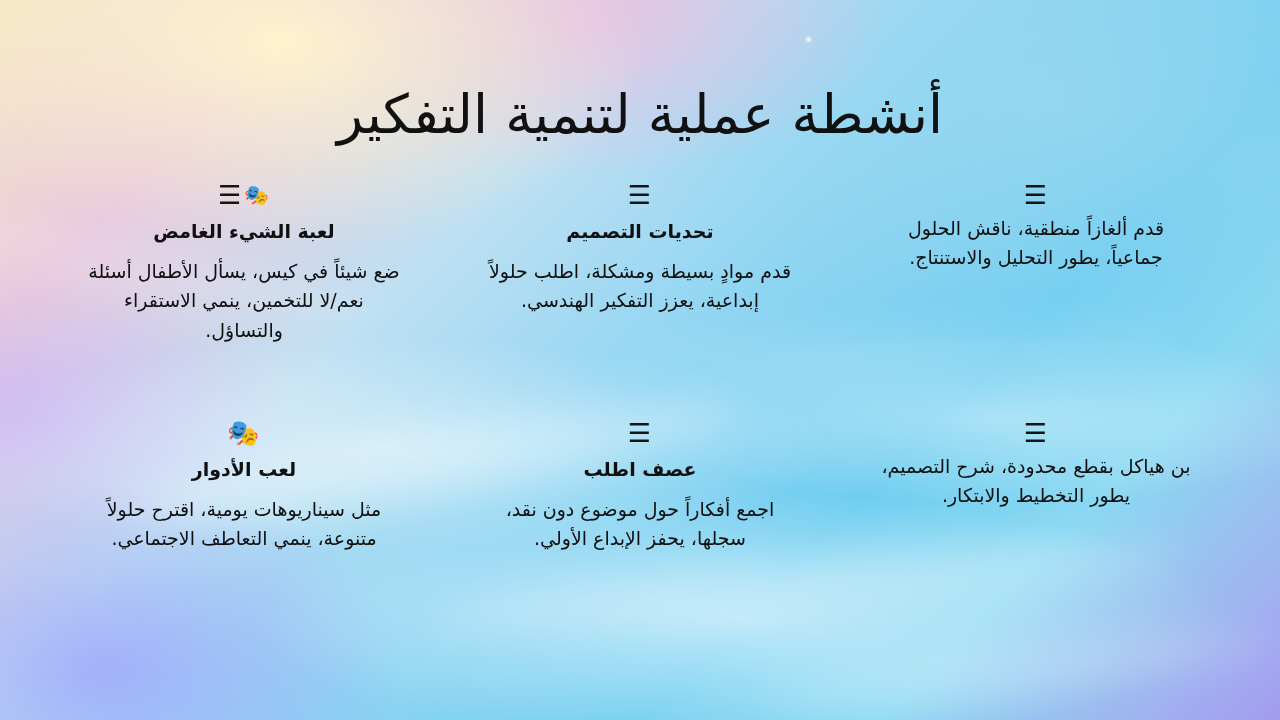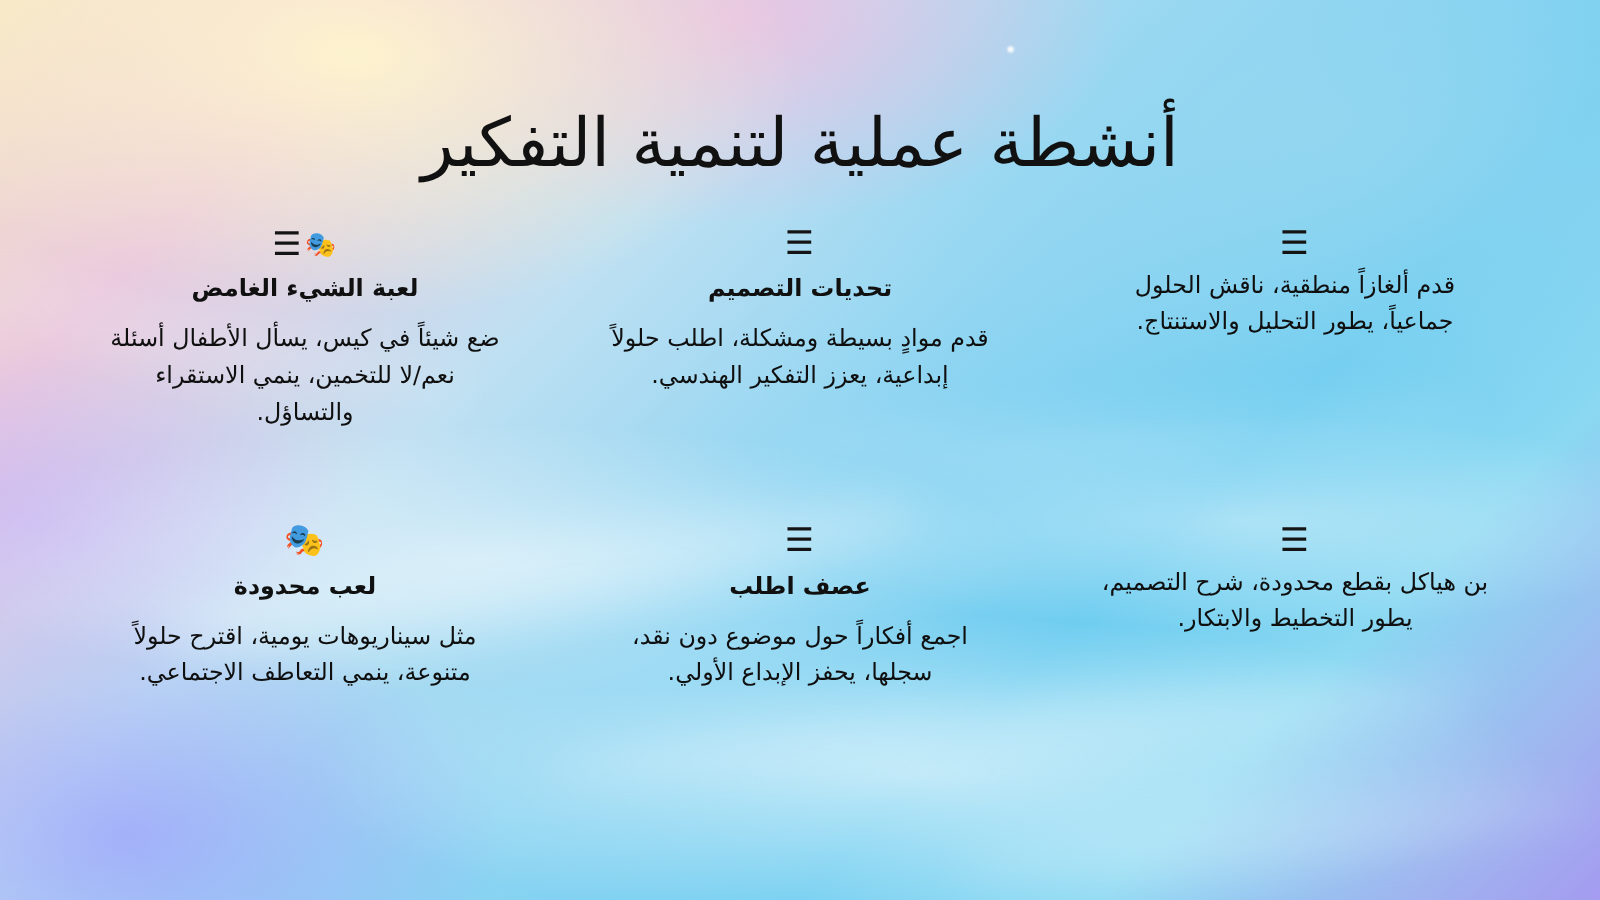--- a/index.html
+++ b/index.html
@@ -161,18 +161,18 @@
         <span>☰</span>
       </div>
       <div class="card-title">عصف اطلب</div>
       <div class="card-desc">اجمع أفكاراً حول موضوع دون نقد، سجلها، يحفز الإبداع الأولي.</div>
     </div>
 
     <div class="card">
       <div class="card-icon">
         <span>🎭</span>
       </div>
-      <div class="card-title">لعب محدودة</div>
+      <div class="card-title">لعب الأدوار</div>
       <div class="card-desc">مثل سيناريوهات يومية، اقترح حلولاً متنوعة، ينمي التعاطف الاجتماعي.</div>
     </div>
 
   </div>
 </div>
 
 </body></html>

